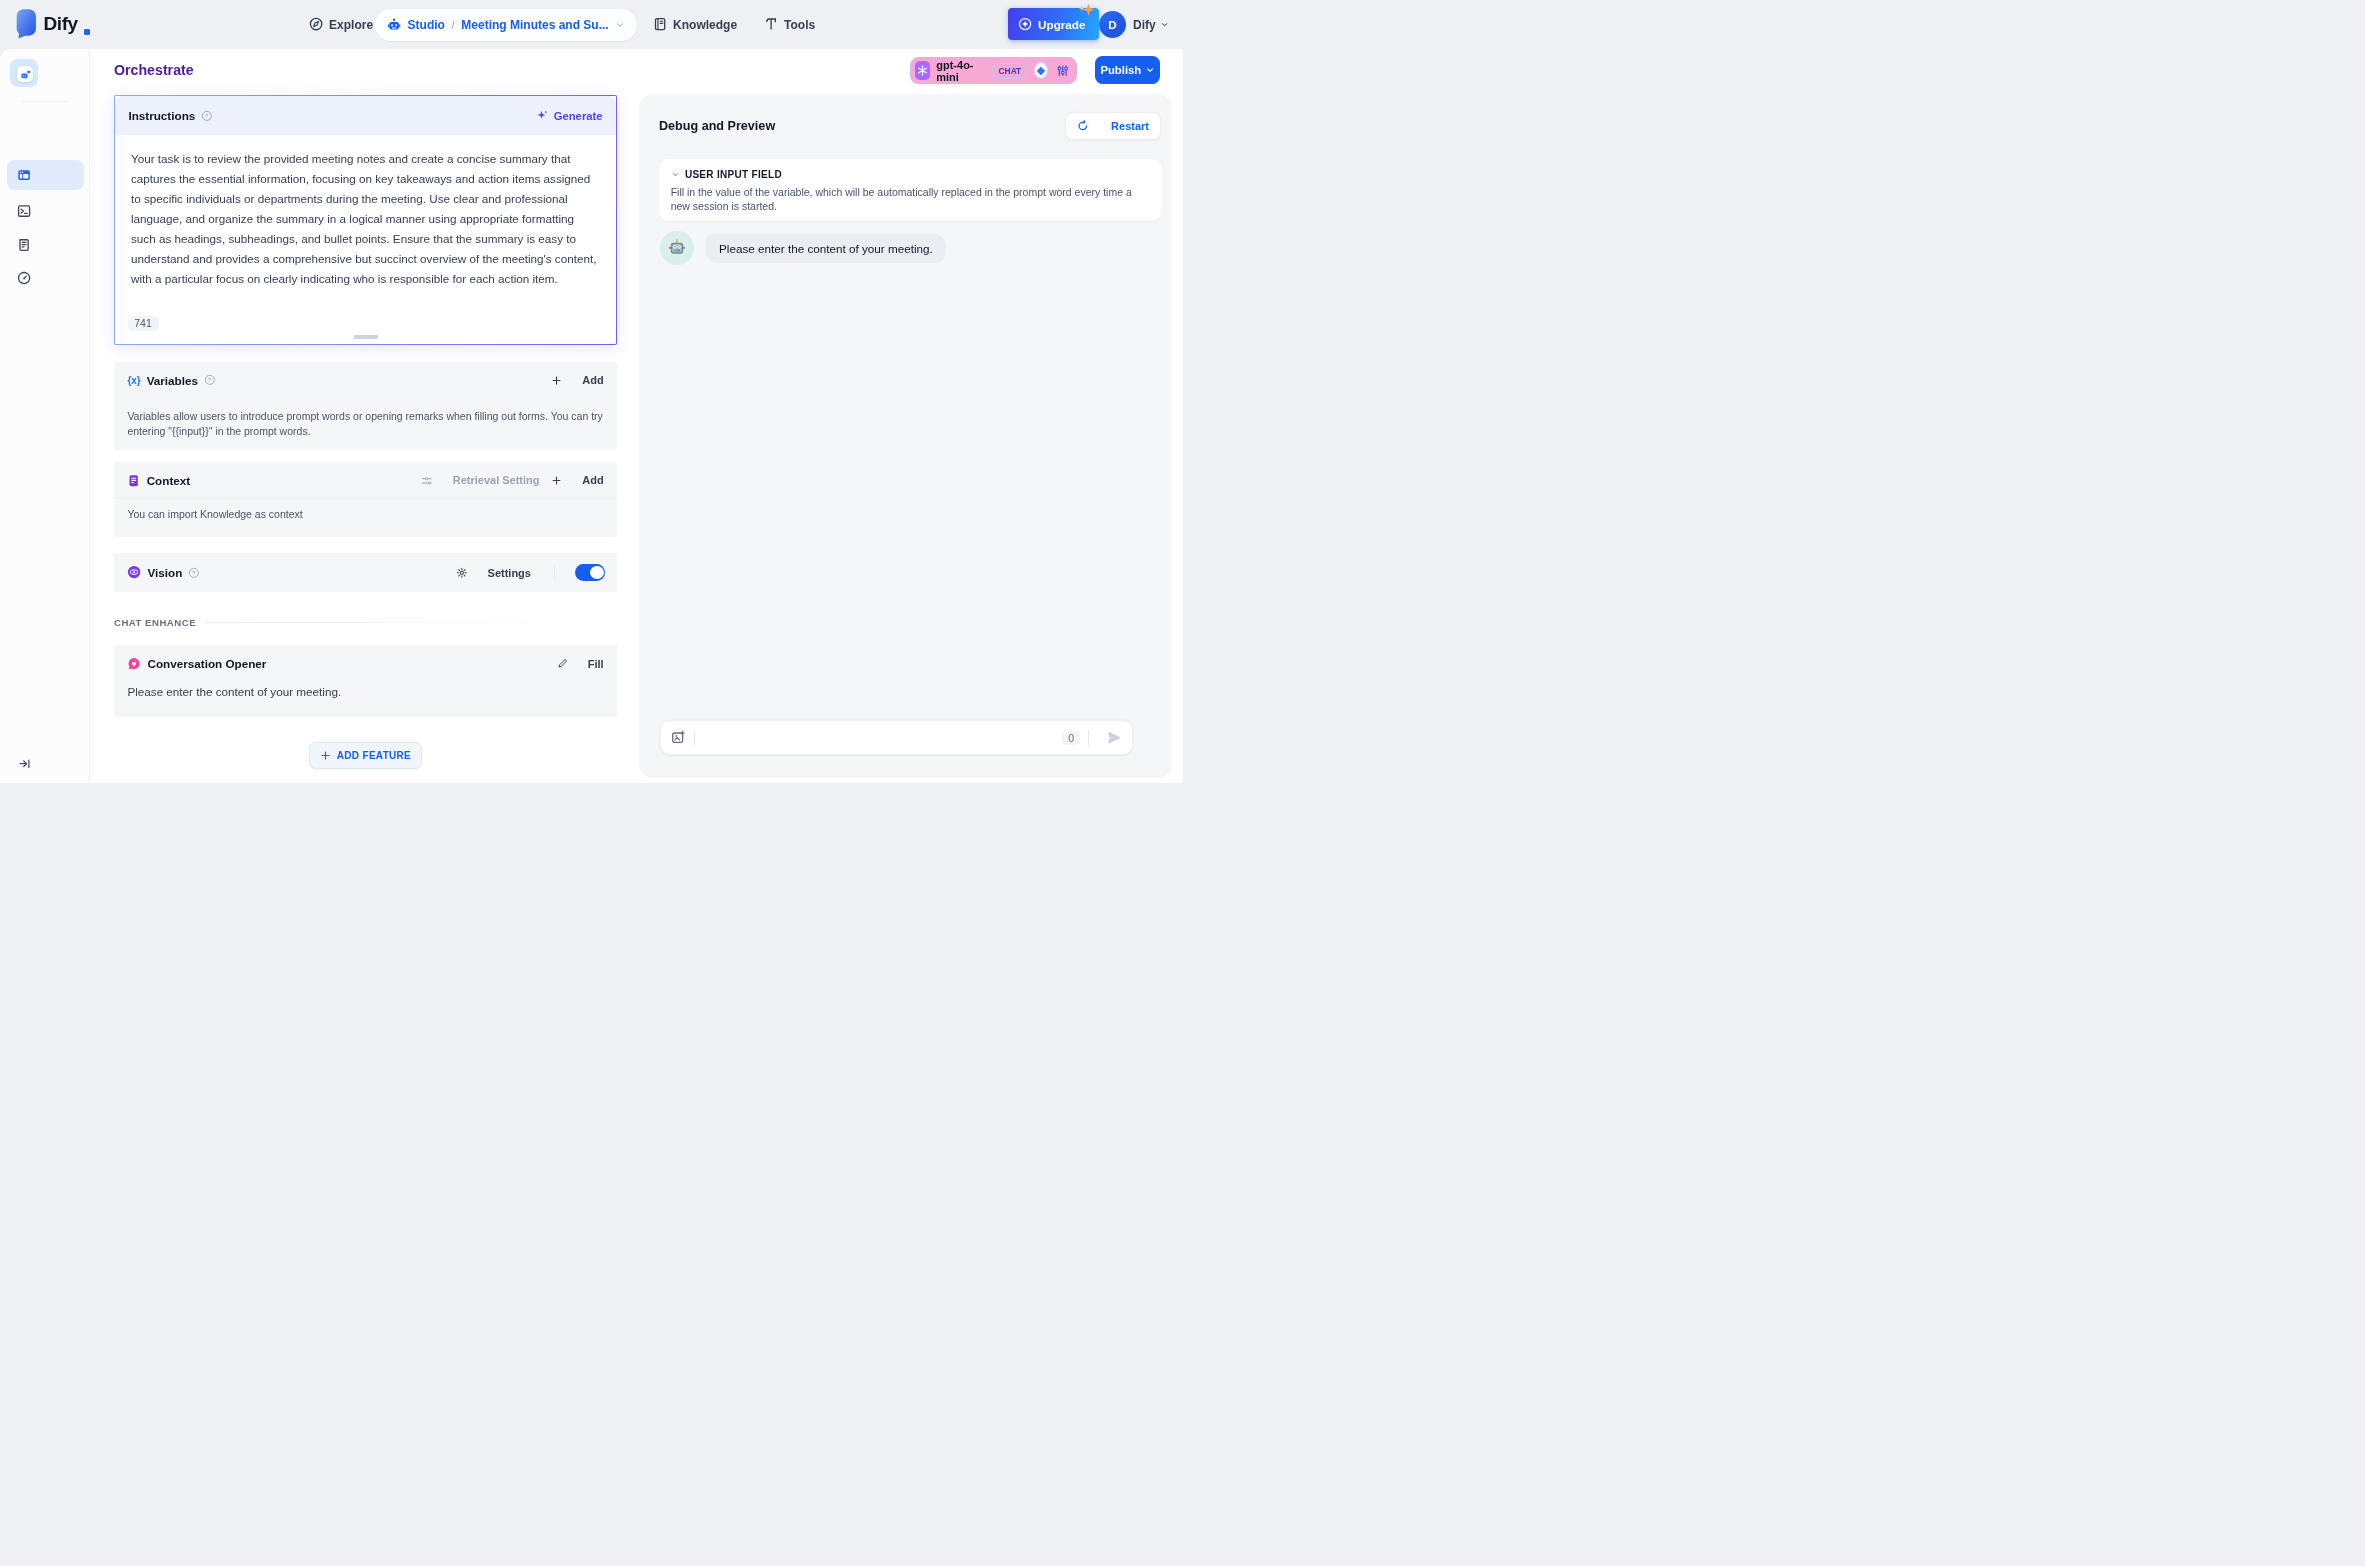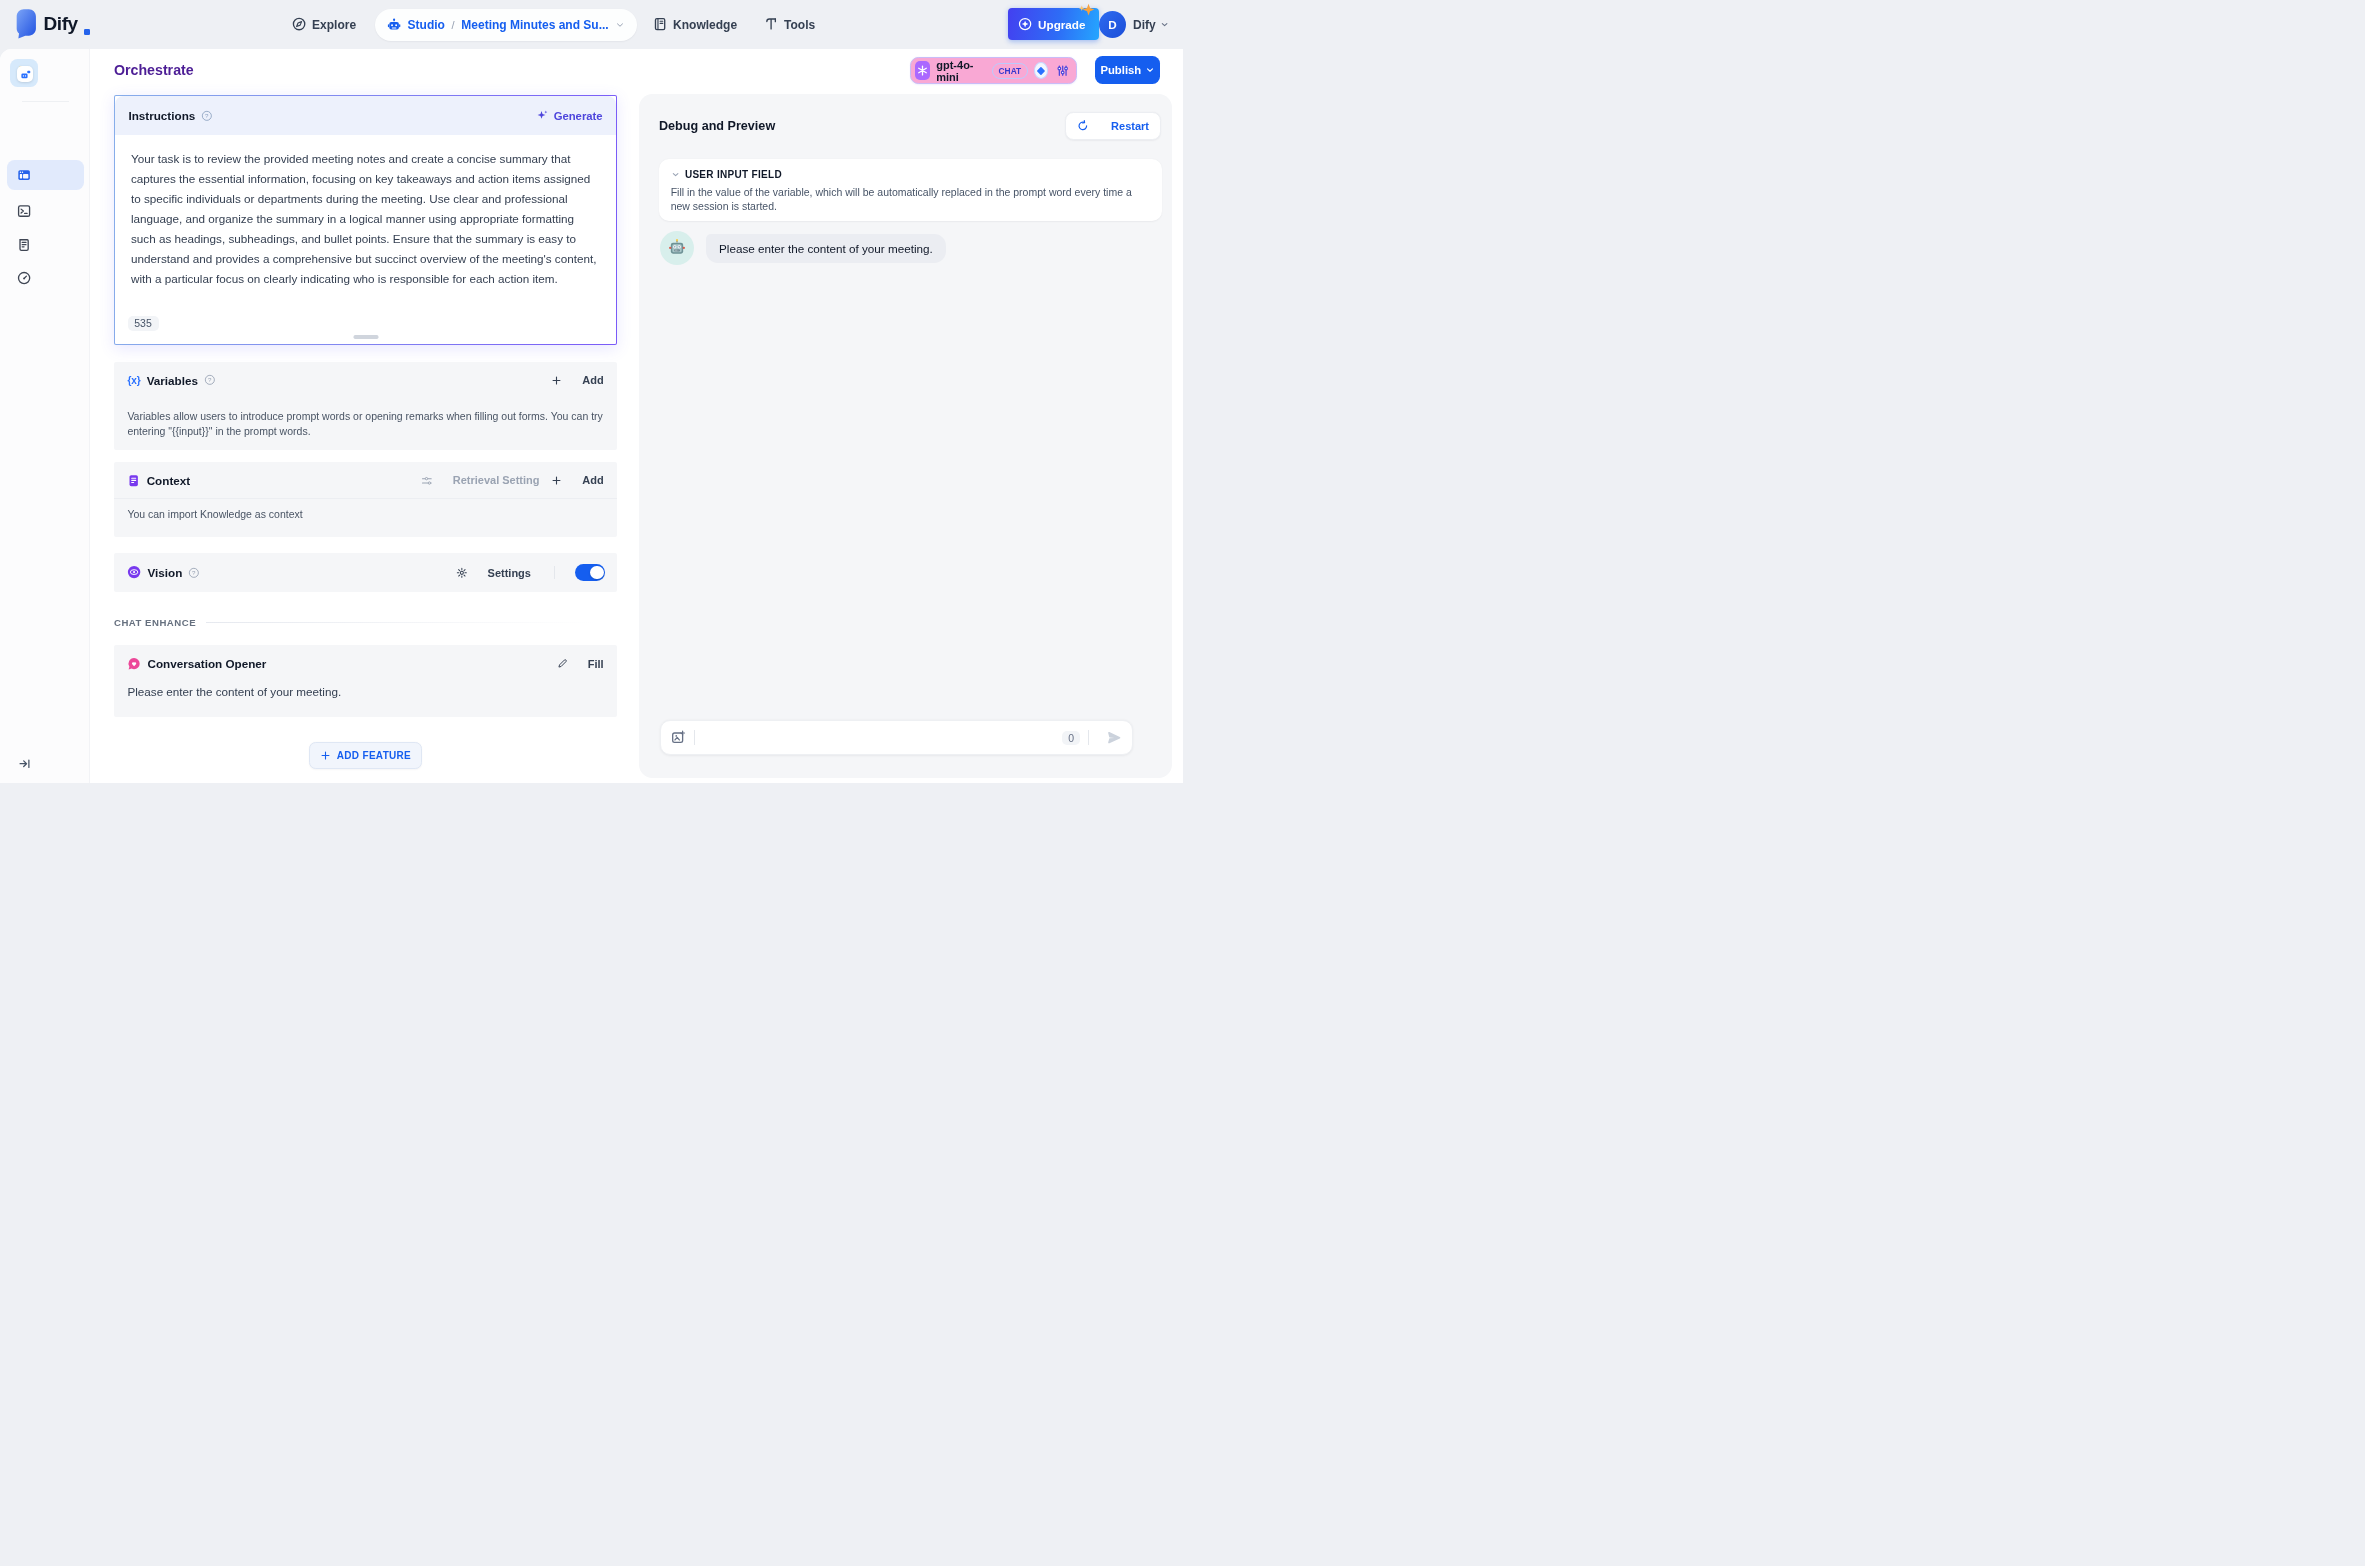--- a/index.html
+++ b/index.html
@@ -120,21 +120,21 @@
           <stop offset="0" stop-color="#7ba4f7"></stop>
               <stop offset="1" stop-color="#1f50e0"></stop>
         </linearGradient>
           </defs>
         <path d="M2 10C2 5.3 5.8 1.5 10.5 1.5h6C21.2 1.5 25 5.3 25 10v14.5c0 4.7-3.8 8.5-8.5 8.5h-4.2L4 36.5l.8-6C3 28.9 2 26.8 2 24.5z" fill="url(#lg)"></path>
       </svg>
       <span class="logo-text">Dify</span>
       <span class="logo-dot"></span>
     </div>
 
-    <div class="nav-item" style="left:292px;">
+    <div class="nav-item" style="left:309px;">
       <span class="icon">
         <svg width="14.2" height="14.2" viewBox="0 0 16 16">
             <circle cx="8" cy="8" r="6.4" fill="none" stroke="#354052" stroke-width="1.5"></circle>
             <path d="M10.8 5.2L9.2 9.2l-4 1.6 1.6-4z" fill="none" stroke="#354052" stroke-width="1.3" stroke-linejoin="round"></path>
           </svg>
       </span>
       <span>Explore</span>
     </div>
 
     <div class="studio-pill">
@@ -320,21 +320,21 @@
       <span class="generate-btn">
         <svg width="12.6" height="12.6" viewBox="0 0 16 16">
             <path d="M7 2.5l1.3 3.7L12 7.5 8.3 8.8 7 12.5 5.7 8.8 2 7.5l3.7-1.3z" fill="#4e46dc"></path>
             <path d="M12.5 2l.5 1.4 1.4.5-1.4.5-.5 1.4-.5-1.4-1.4-.5 1.4-.5z" fill="#4e46dc"></path>
           </svg>
         <span>Generate</span>
       </span>
     </div>
     <div class="instructions-body">
       <div class="instructions-text">Your task is to review the provided meeting notes and create a concise summary that captures the essential information, focusing on key takeaways and action items assigned to specific individuals or departments during the meeting. Use clear and professional language, and organize the summary in a logical manner using appropriate formatting such as headings, subheadings, and bullet points. Ensure that the summary is easy to understand and provides a comprehensive but succinct overview of the meeting's content, with a particular focus on clearly indicating who is responsible for each action item.</div>
-      <span class="char-count">535</span>
+      <span class="char-count">741</span>
       <span class="resize-handle"></span>
     </div>
   </div>
 
   <div class="panel variables">
     <div class="panel-head">
       <span class="icon" style="color:#2970ff;font-size:10px;font-weight:700;">{x}</span>
       <span class="panel-title">Variables</span>
       <span class="icon">
         <svg width="11.7" height="11.7" viewBox="0 0 16 16">

